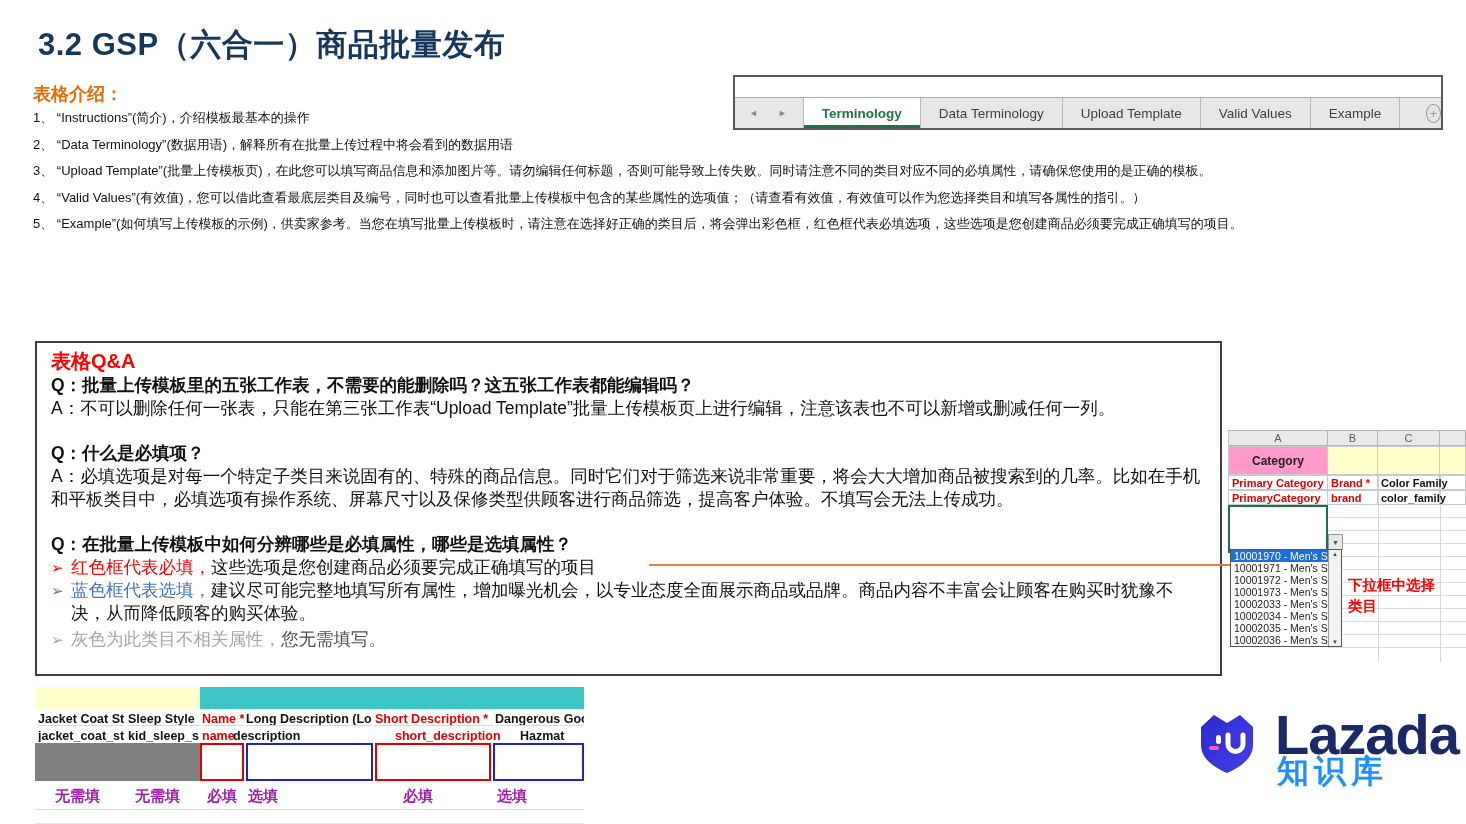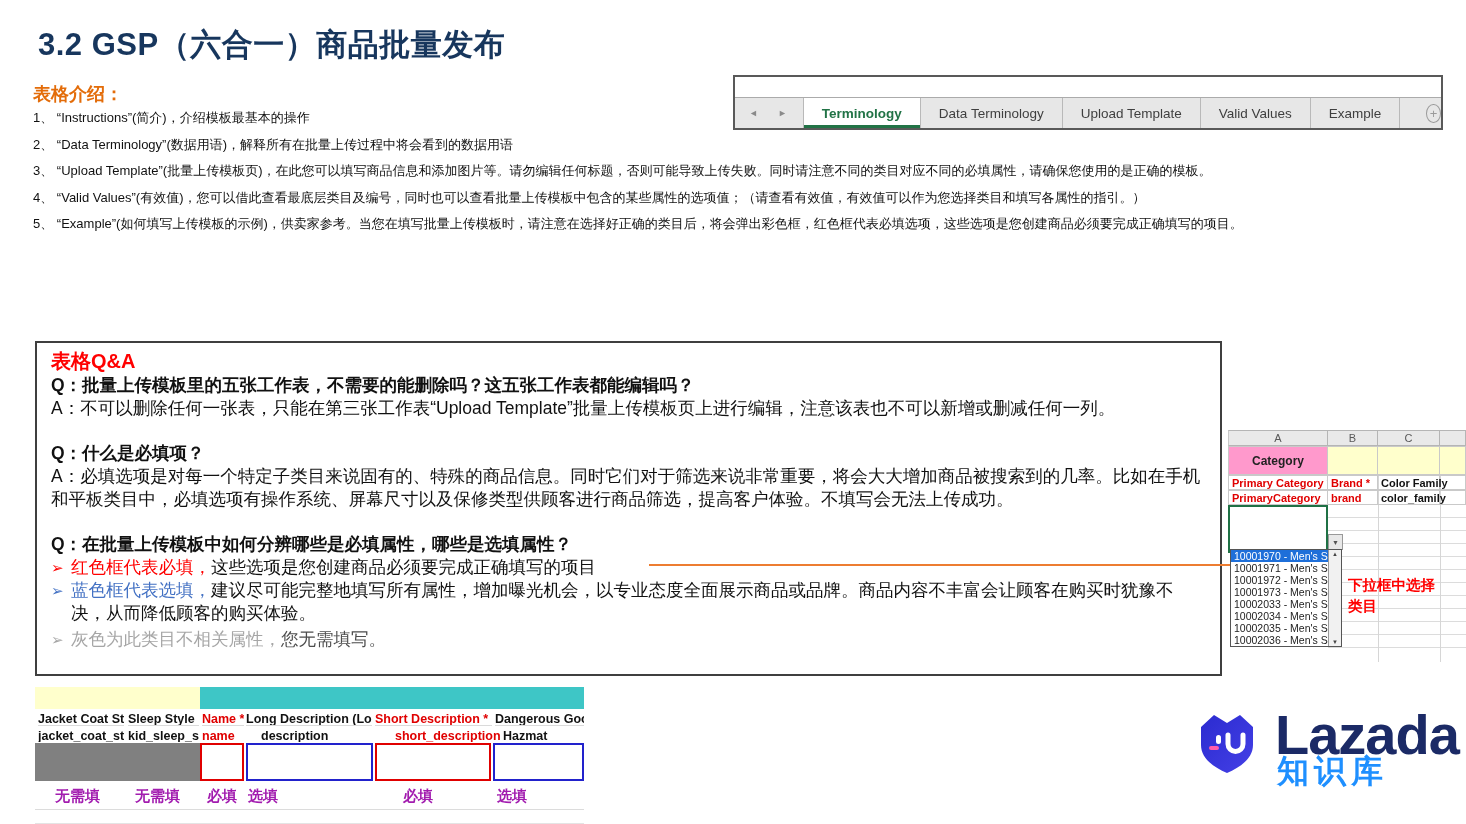--- a/index.html
+++ b/index.html
@@ -192,23 +192,23 @@
   <div class="bt-cell bt-h" style="left:3px;width:86px;">Jacket Coat Style</div>
   <div class="bt-cell bt-h" style="left:93px;width:71px;">Sleep Style</div>
   <div class="bt-cell bt-h bt-red" style="left:167px;width:42px;">Name *</div>
   <div class="bt-cell bt-h" style="left:211px;width:126px;">Long Description (Lorikeet)</div>
   <div class="bt-cell bt-h bt-red" style="left:340px;width:117px;">Short Description *</div>
   <div class="bt-cell bt-h" style="left:460px;width:89px;">Dangerous Goods</div>
 
   <div class="bt-cell bt-k" style="left:3px;width:86px;">jacket_coat_styles</div>
   <div class="bt-cell bt-k" style="left:93px;width:71px;">kid_sleep_styles</div>
   <div class="bt-cell bt-k bt-red" style="left:167px;width:42px;">name</div>
-  <div class="bt-cell bt-k" style="left:226px;width:126px;">description</div>
+  <div class="bt-cell bt-k" style="left:198px;width:126px;">description</div>
   <div class="bt-cell bt-k bt-red" style="left:340px;width:117px;margin-left:20px;">short_description</div>
-  <div class="bt-cell bt-k" style="left:468px;width:89px;">Hazmat</div>
+  <div class="bt-cell bt-k" style="left:485px;width:89px;">Hazmat</div>
 
   <div class="gray-fill"></div>
   <div class="fbox red" style="left:165px;width:44px;"></div>
   <div class="fbox blue" style="left:211px;width:127px;"></div>
   <div class="fbox red" style="left:340px;width:116px;"></div>
   <div class="fbox blue" style="left:458px;width:91px;"></div>
 
   <div class="fill-label" style="left:20px;">无需填</div>
   <div class="fill-label" style="left:100px;">无需填</div>
   <div class="fill-label" style="left:172px;">必填</div>

